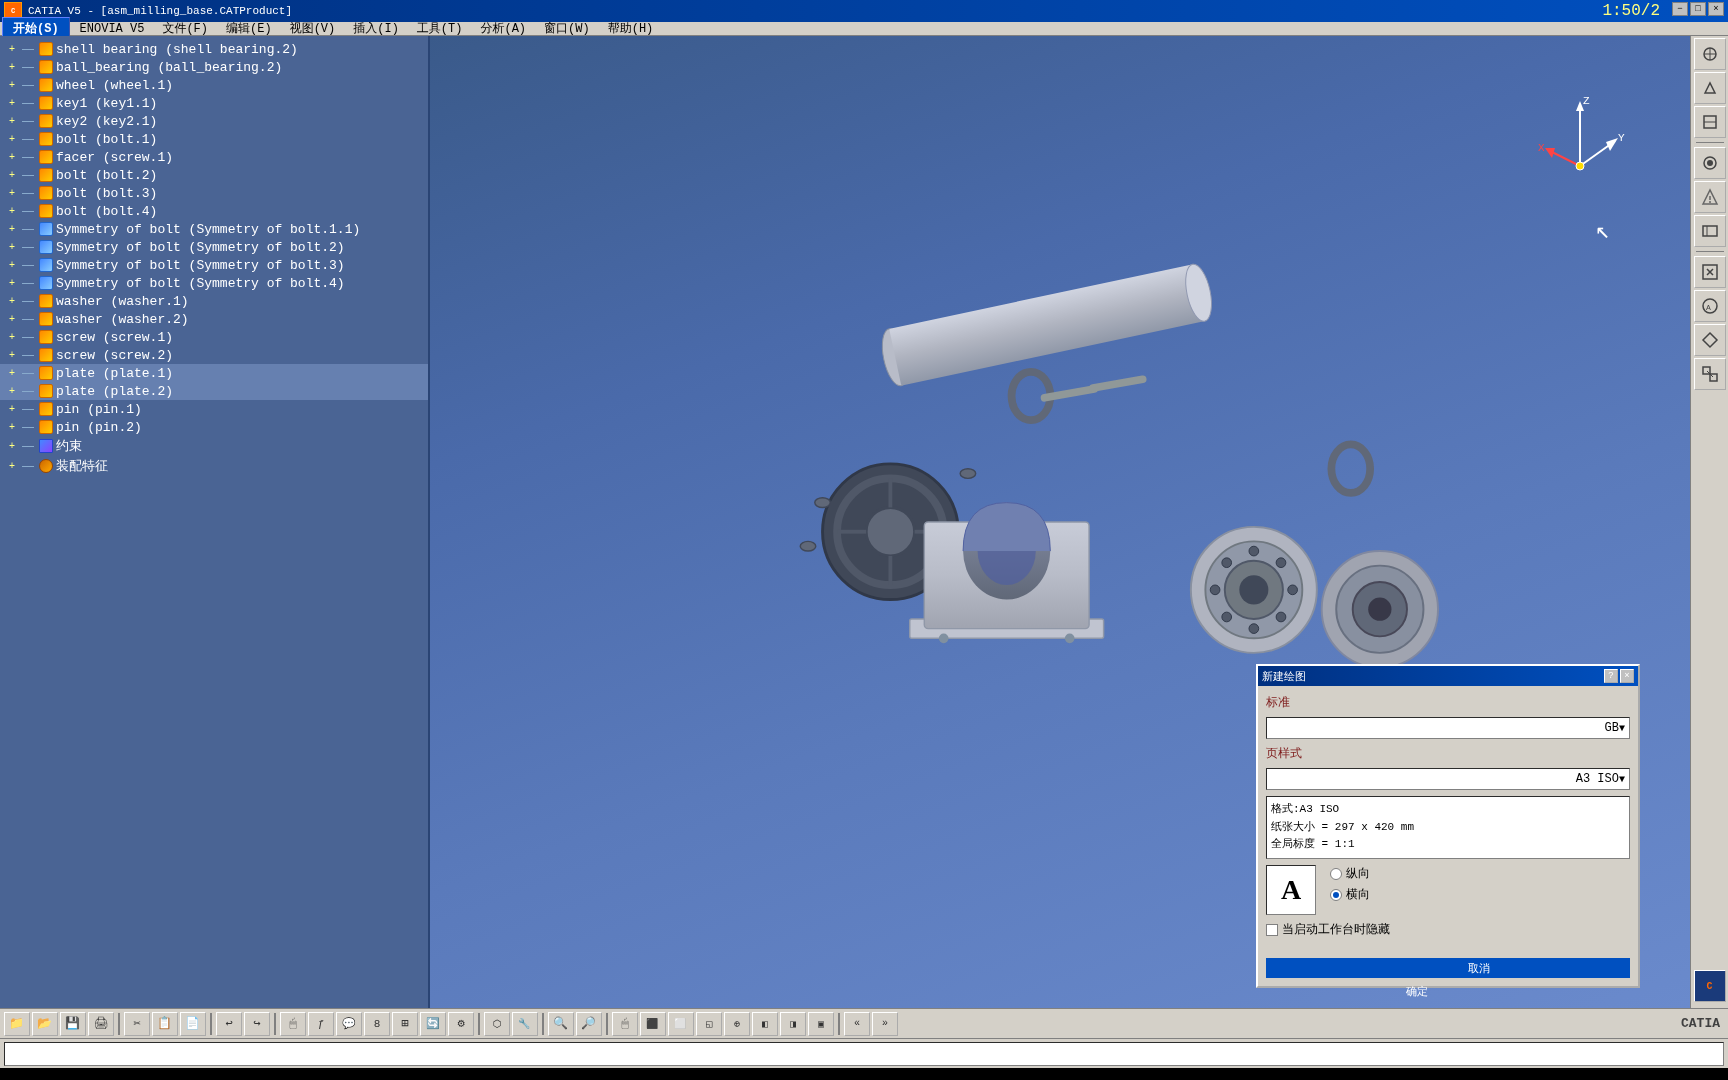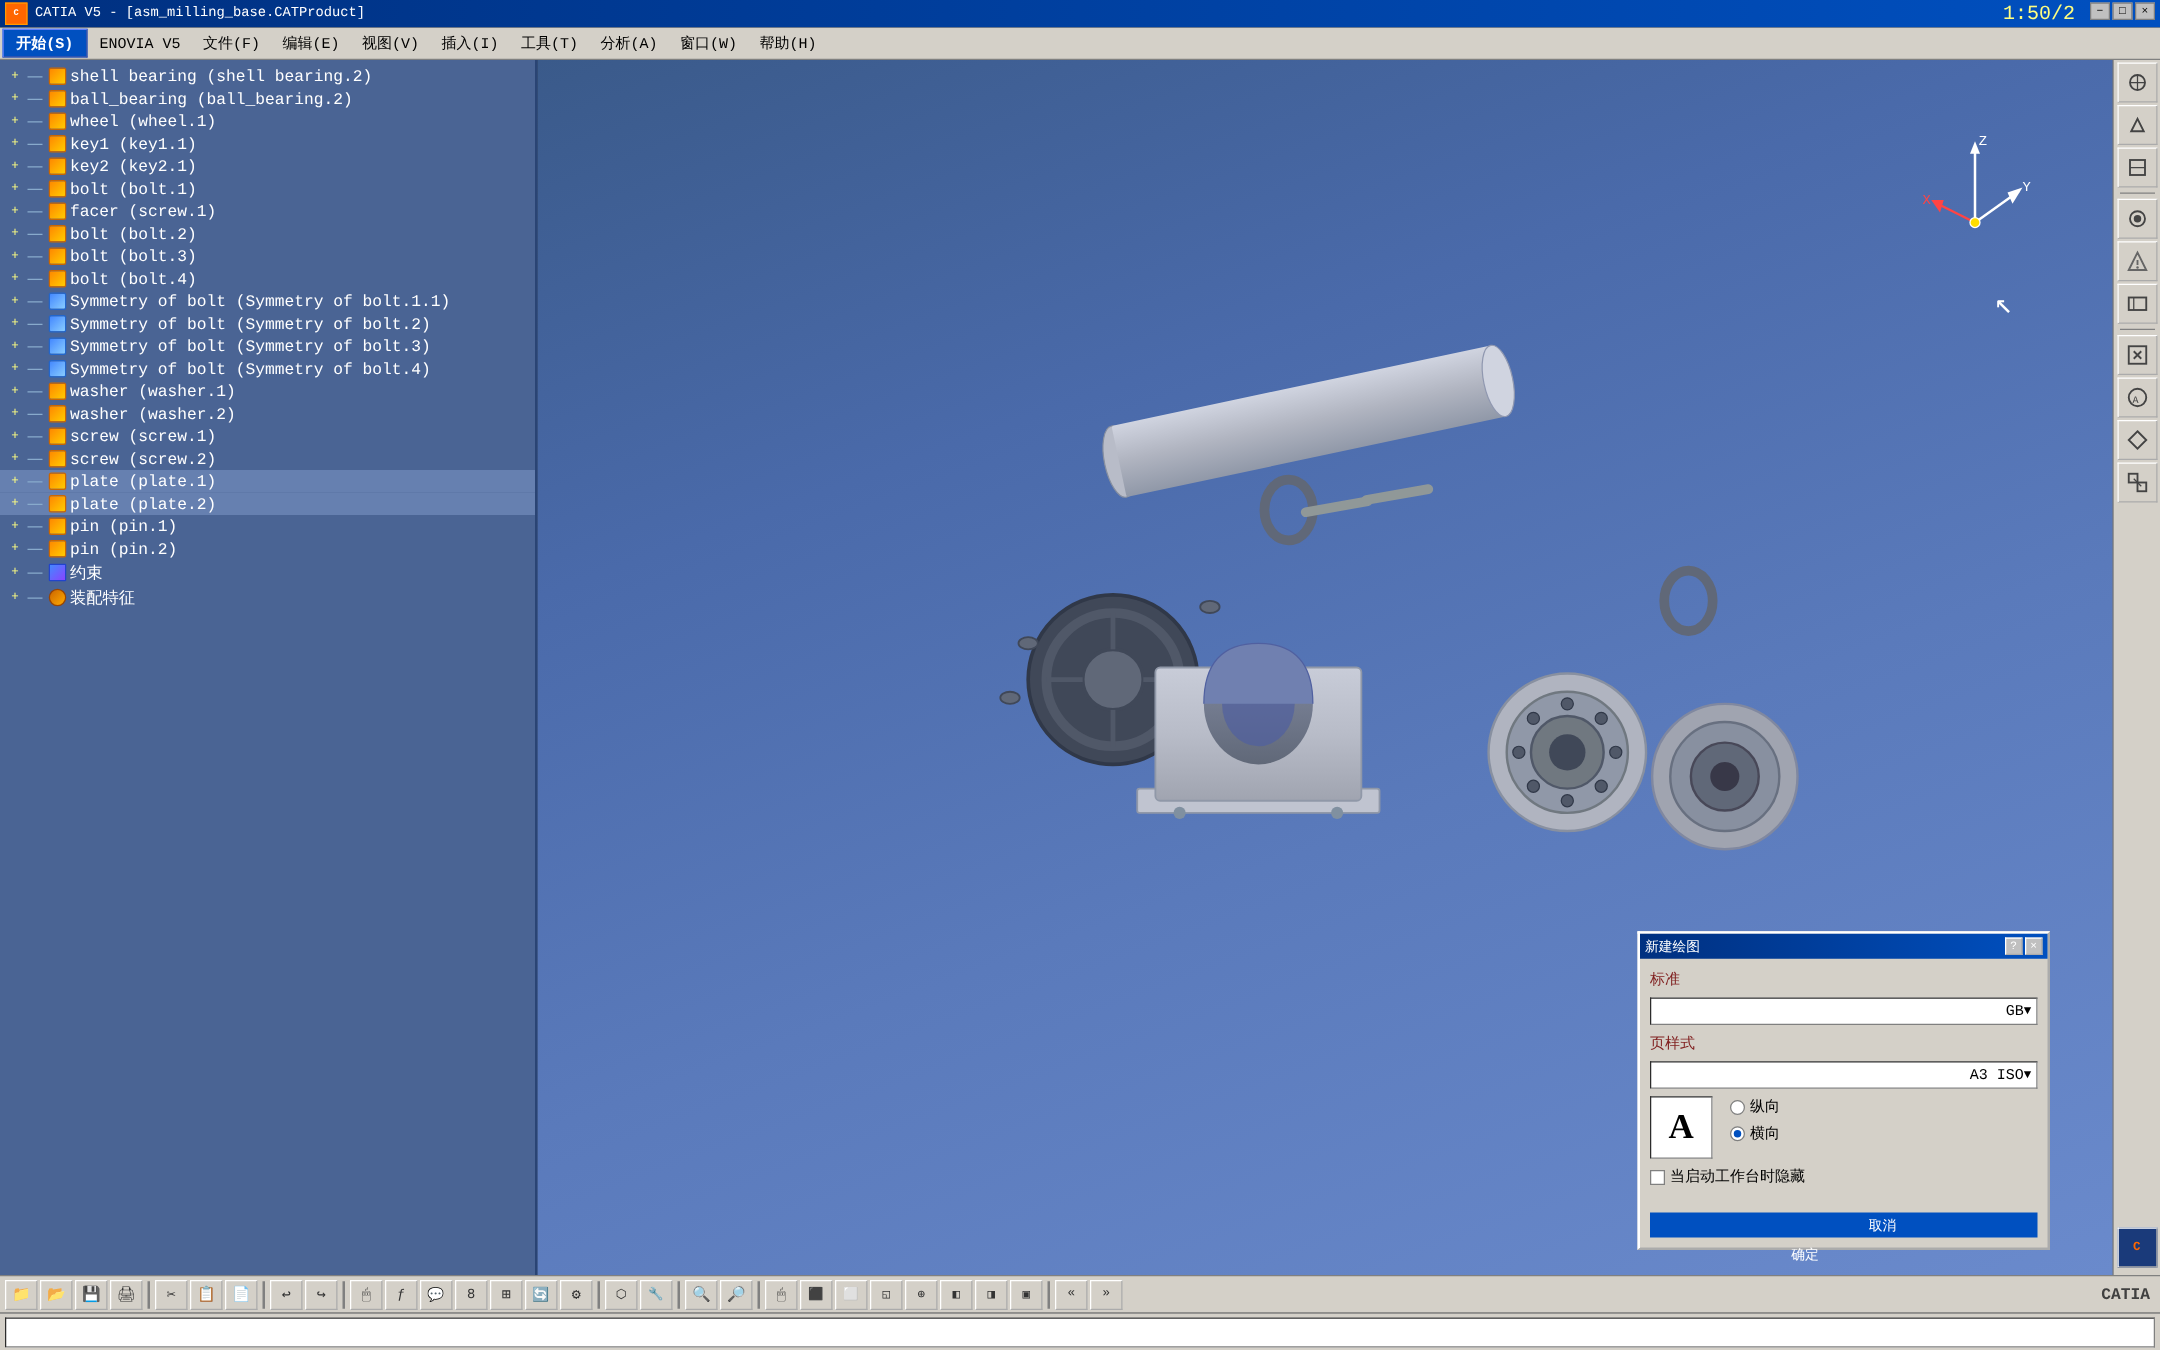--- a/index.html
+++ b/index.html
@@ -28,21 +28,21 @@
     .catia-logo-small {
       width: 18px; height: 18px;
       background: #ff6600;
       border: 1px solid #ff9900;
       display: flex; align-items: center; justify-content: center;
       font-size: 7px; color: white; font-weight: bold;
     }
 
     
     #menubar {
-      height: 26px;
+      height: 14px;
       background: #d4d0c8;
       display: flex;
       align-items: center;
       border-bottom: 1px solid #808080;
       gap: 2px;
       padding: 0 2px;
     }
     .menu-item {
       padding: 2px 8px;
       font-size: 12px;
@@ -198,21 +198,21 @@
     #axes-indicator {
       position: absolute;
       top: 50px; right: 60px;
       width: 100px; height: 100px;
     }
 
     
     #dialog {
       position: absolute;
       bottom: 20px; right: 50px;
-      width: 330px;
+      width: 384px;
       background: #d4d0c8;
       border: 2px outset #fff;
       font-size: 12px;
     }
     #dialog-titlebar {
       height: 20px;
       background: linear-gradient(to right, #003080, #0050c0);
       color: white;
       display: flex; align-items: center; justify-content: space-between;
       padding: 0 4px;
@@ -647,20 +647,25 @@
         <div class="dialog-row">
           <div class="dialog-label">页样式</div>
         </div>
         <div class="dialog-row">
           <div class="dialog-select">
             <span>A3 ISO</span>
             <span class="select-arrow">▼</span>
           </div>
         </div>
 
+        <div class="dialog-info">
+          <div>格式:A3 ISO</div>
+          <div>纸张大小 = 297 x 420 mm</div>
+          <div>全局标度 = 1:1</div>
+        </div>
 
         <div class="dialog-row" style="align-items:flex-start;">
           <div class="dialog-preview">
             <span class="preview-a">A</span>
           </div>
           <div class="radio-group">
             <div class="radio-row">
               <div class="radio-circle"></div>
               <span>纵向</span>
             </div>

